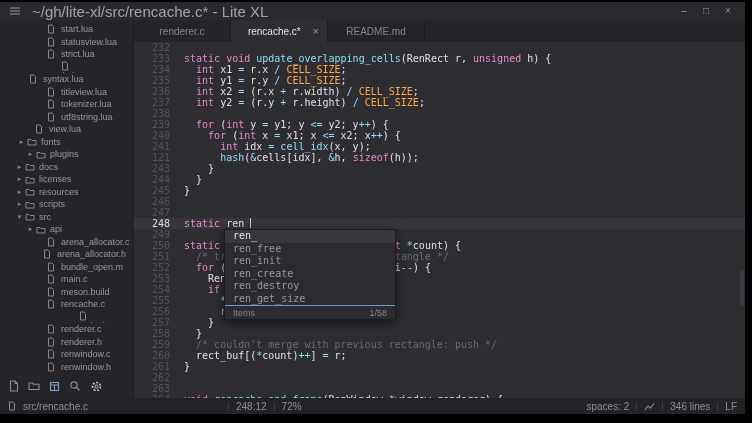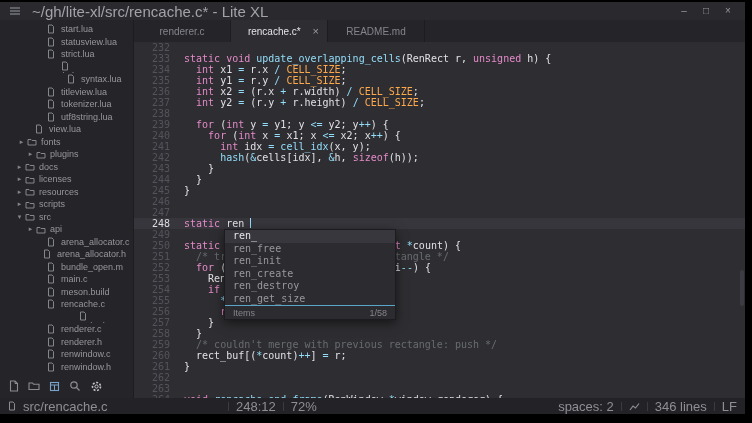--- a/index.html
+++ b/index.html
@@ -47,21 +47,21 @@
   .popup-item{height:12.5px;line-height:12.5px;padding:0 8px;font-size:10px;color:#97979d;
     white-space:pre;cursor:pointer;}
   .popup-item.selected{background:#37373d;color:#e4e4e9;}
   .popup-divider{height:1px;background:#58a6c8;}
   .popup-footer{display:flex;justify-content:space-between;align-items:center;height:13px;
     padding:0 8px;font-size:9px;color:#84848b;font-family:"Liberation Sans",sans-serif;}
   .scrollbar{position:absolute;right:0;top:0;bottom:0;width:6px;}
   .sb-thumb{position:absolute;right:1px;top:228px;width:4px;height:36px;background:#3c3c43;border-radius:2px;cursor:pointer;}
   
   .statusbar{height:16px;flex:none;background:#232327;display:flex;align-items:center;
-    padding:0 8px;gap:7px;font-size:13px;color:#8e8e95;white-space:nowrap;}
+    padding:0 8px;gap:7px;font-size:10px;color:#8e8e95;white-space:nowrap;}
   .sb-file{width:198px;overflow:hidden;}
   .sb-div{width:1px;height:9px;background:#3a3a41;flex:none;}
   .sb-spacer{flex:1;}
   .sb-icon{display:flex;align-items:center;}
 </style>
 </head>
 <body>
 
 <div id="window">
 
@@ -111,21 +111,21 @@
           </div>
           <div class="tree-item" style=" flex-direction: column;">
             <span class="chev"></span>
             <span class="ticon">
               <svg width="8" height="10" viewBox="0 0 8 10">
                 <path d="M1.5 1 h3.5 l1.5 1.5 v6.5 h-5 z" fill="none" stroke="#85858c" stroke-width="1"></path>
               </svg>
             </span>
             <span class="tlabel">style.lua</span>
           </div>
-          <div class="tree-item" style="padding-left: 56px;">
+          <div class="tree-item" style="padding-left: 18px;">
             <span class="chev"></span>
             <span class="ticon">
               <svg width="8" height="10" viewBox="0 0 8 10">
                 <path d="M1.5 1 h3.5 l1.5 1.5 v6.5 h-5 z" fill="none" stroke="#85858c" stroke-width="1"></path>
               </svg>
             </span>
             <span class="tlabel">syntax.lua</span>
           </div>
           <div class="tree-item" style="padding-left: 36px;">
             <span class="chev"></span>
@@ -387,21 +387,21 @@
             <div class="line"><span class="ln">232</span><span class="codetxt"></span></div>
             <div class="line"><span class="ln">233</span><span class="codetxt"><span class="kw">static</span><span> </span><span class="kw">void</span><span> </span><span class="fn">update_overlapping_cells</span><span>(RenRect r, </span><span class="kw">unsigned</span><span> h) {</span></span></div>
             <div class="line"><span class="ln">234</span><span class="codetxt"><span>  </span><span class="kw">int</span><span> x1 </span><span class="op">=</span><span> r.x </span><span class="op">/</span><span> </span><span class="num">CELL_SIZE</span><span>;</span></span></div>
             <div class="line"><span class="ln">235</span><span class="codetxt"><span>  </span><span class="kw">int</span><span> y1 </span><span class="op">=</span><span> r.y </span><span class="op">/</span><span> </span><span class="num">CELL_SIZE</span><span>;</span></span></div>
             <div class="line"><span class="ln">236</span><span class="codetxt"><span>  </span><span class="kw">int</span><span> x2 </span><span class="op">=</span><span> (r.x </span><span class="op">+</span><span> r.width) </span><span class="op">/</span><span> </span><span class="num">CELL_SIZE</span><span>;</span></span></div>
             <div class="line"><span class="ln">237</span><span class="codetxt"><span>  </span><span class="kw">int</span><span> y2 </span><span class="op">=</span><span> (r.y </span><span class="op">+</span><span> r.height) </span><span class="op">/</span><span> </span><span class="num">CELL_SIZE</span><span>;</span></span></div>
             <div class="line"><span class="ln">238</span><span class="codetxt"></span></div>
             <div class="line"><span class="ln">239</span><span class="codetxt"><span>  </span><span class="kw">for</span><span> (</span><span class="kw">int</span><span> y </span><span class="op">=</span><span> y1; y </span><span class="op">&lt;=</span><span> y2; y</span><span class="op">++</span><span>) {</span></span></div>
             <div class="line"><span class="ln">240</span><span class="codetxt"><span>    </span><span class="kw">for</span><span> (</span><span class="kw">int</span><span> x </span><span class="op">=</span><span> x1; x </span><span class="op">&lt;=</span><span> x2; x</span><span class="op">++</span><span>) {</span></span></div>
             <div class="line"><span class="ln">241</span><span class="codetxt"><span>      </span><span class="kw">int</span><span> idx </span><span class="op">=</span><span> </span><span class="fn">cell_idx</span><span>(x, y);</span></span></div>
-            <div class="line"><span class="ln">242</span><span class="codetxt"><span>      </span><span class="fn">hash</span><span>(</span><span class="op">&amp;</span><span>cells[idx], </span><span class="op">&amp;</span><span>h, </span><span class="kw">sizeof</span><span>(h));</span></span></div>
+            <div class="line"><span class="ln">121</span><span class="codetxt"><span>      </span><span class="fn">hash</span><span>(</span><span class="op">&amp;</span><span>cells[idx], </span><span class="op">&amp;</span><span>h, </span><span class="kw">sizeof</span><span>(h));</span></span></div>
             <div class="line"><span class="ln">243</span><span class="codetxt"><span>    }</span></span></div>
             <div class="line"><span class="ln">244</span><span class="codetxt"><span>  }</span></span></div>
             <div class="line"><span class="ln">245</span><span class="codetxt"><span>}</span></span></div>
             <div class="line"><span class="ln">246</span><span class="codetxt"></span></div>
             <div class="line"><span class="ln">247</span><span class="codetxt"></span></div>
             <div class="line active"><span class="ln">248</span><span class="codetxt"><span class="kw">static</span><span> ren_</span><span class="caret"></span></span></div>
             <div class="line"><span class="ln">249</span><span class="codetxt"></span></div>
             <div class="line"><span class="ln">250</span><span class="codetxt"><span class="kw">static</span><span> </span><span class="kw">void</span><span> </span><span class="fn">push_rect</span><span>(RenRect r, </span><span class="kw">int</span><span> </span><span class="op">*</span><span>count) {</span></span></div>
             <div class="line"><span class="ln">251</span><span class="codetxt"><span>  </span><span class="cm">/* try to merge with existing rectangle */</span></span></div>
             <div class="line"><span class="ln">252</span><span class="codetxt"><span>  </span><span class="kw">for</span><span> (</span><span class="kw">int</span><span> i </span><span class="op">=</span><span> </span><span class="op">*</span><span>count </span><span class="op">-</span><span> </span><span class="num">1</span><span>; i </span><span class="op">&gt;=</span><span> </span><span class="num">0</span><span>; i</span><span class="op">--</span><span>) {</span></span></div>

